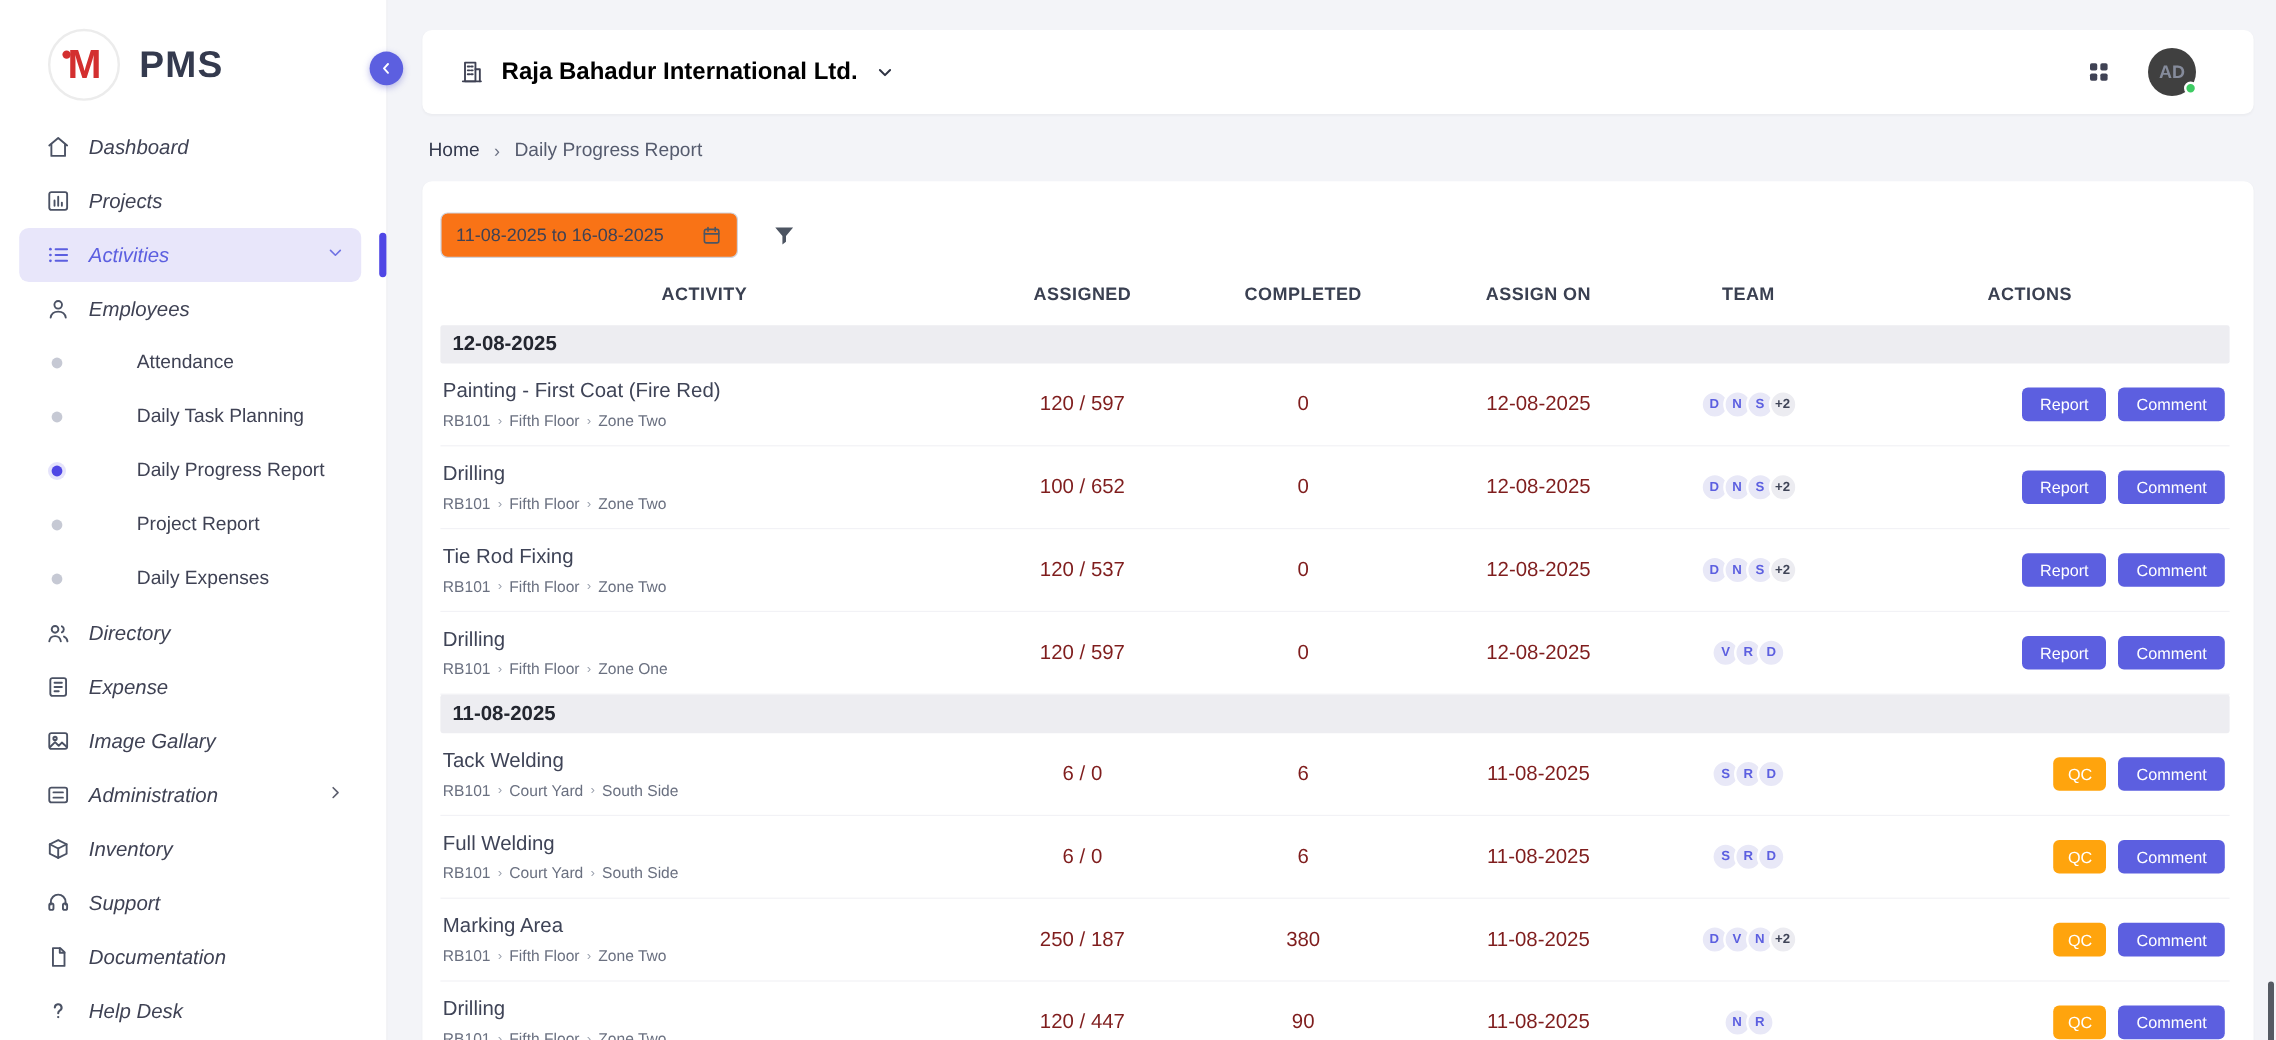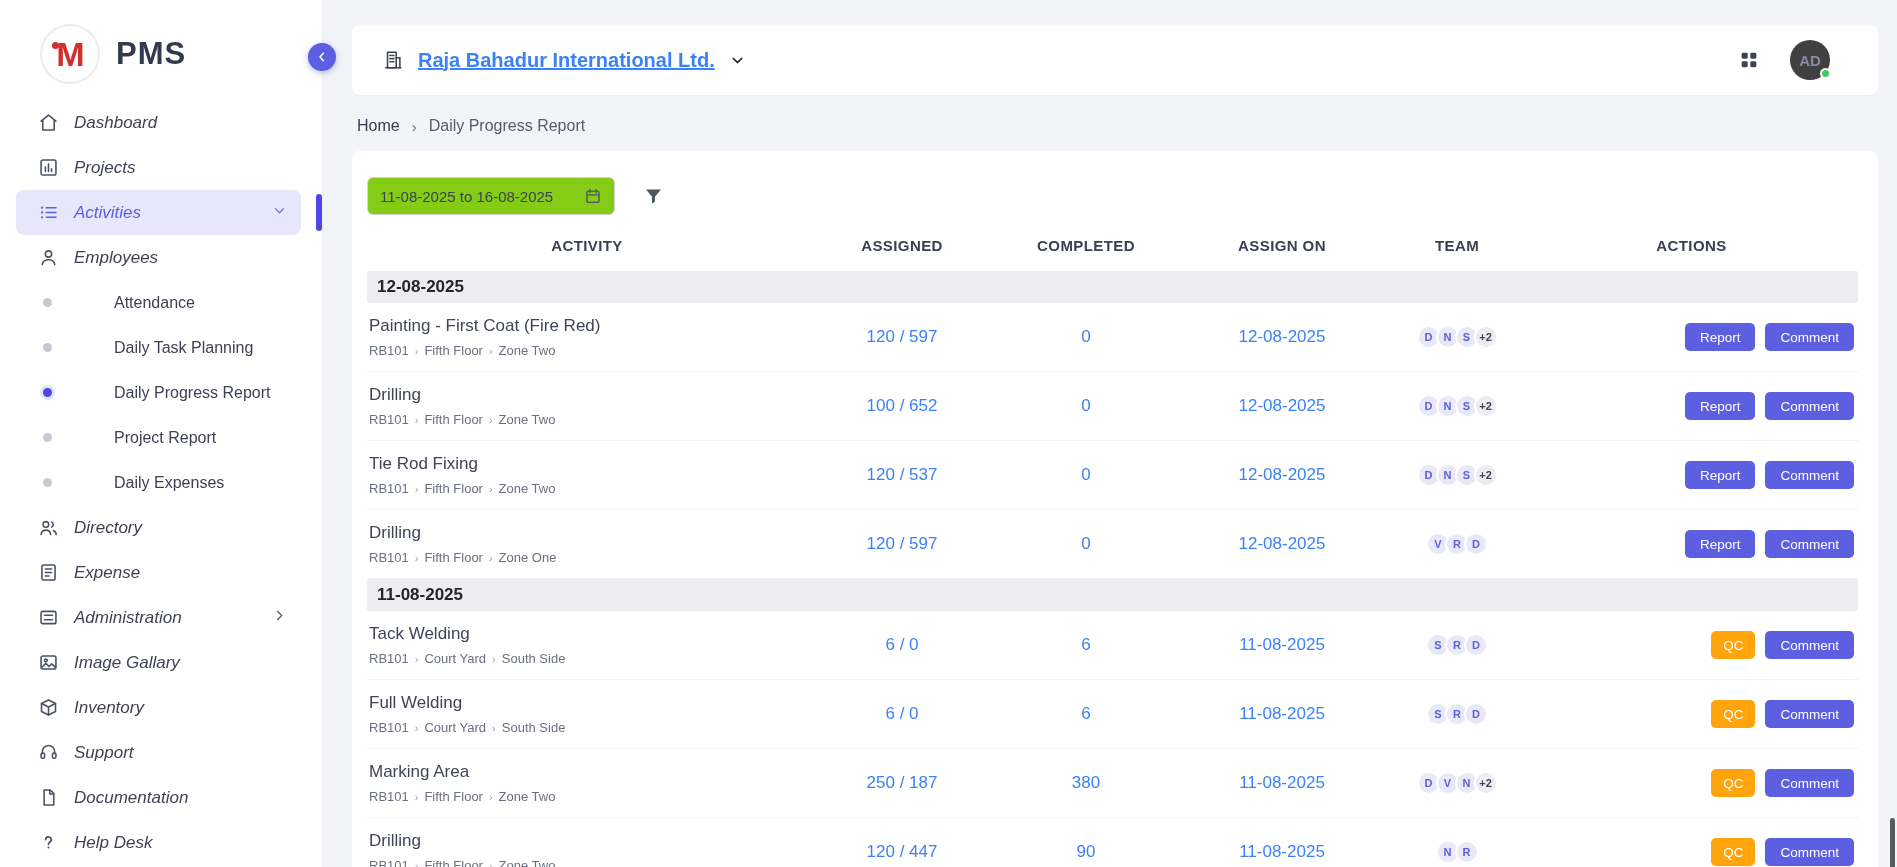--- a/index.html
+++ b/index.html
@@ -62,21 +62,21 @@
   }
 
   
   .main { margin-left:323px; padding:25px 19px 0 29px; }
   .topbar {
     background:#fff; border-radius:8px; height:70px;
     display:flex; align-items:center; justify-content:space-between;
     padding:0 48px 0 30px; box-shadow:0 1px 2px rgba(20,20,40,.03);
   }
   .company { display:flex; align-items:center; gap:14px; cursor:pointer; }
-  .company-name { font-size:20px; font-weight:700; color:#3b82f6;text-decoration:underline; }
+  .company-name { font-size:20px; font-weight:700; color:#000000; }
   .topbar-right { display:flex; align-items:center; gap:30px; }
   .grid-btn { cursor:pointer; }
   .avatar {
     position:relative; width:40px; height:40px; border-radius:50%;
     background:#404040; color:#858b9b; font-weight:700; font-size:15px;
     display:flex; align-items:center; justify-content:center; cursor:pointer;
   }
   .status-dot {
     position:absolute; right:-1px; bottom:1px; width:11px; height:11px; border-radius:50%;
     background:var(--status-green,#3ecb63); border:2px solid #fff;
@@ -89,41 +89,41 @@
 
   .card {
     background:#fff; border-radius:8px; margin-top:4px; height:760px;
     padding:14px 20px 0 15px; box-shadow:0 1px 2px rgba(20,20,40,.03);
     overflow:hidden;
   }
   .filter-row { display:flex; align-items:center; gap:28px; margin:12px 0 4px 0; }
   .date-input {
     width:248px; height:38px; border:1px solid #cfd3dd; border-radius:6px;
     display:flex; align-items:center; justify-content:space-between; padding:0 12px;
-    cursor:pointer; background:#84cc16;
+    cursor:pointer; background:#f97316;
   }
   .date-text { font-size:15px; color:#3f4254; }
   .filter-btn { cursor:pointer; }
 
   .thead {
     display:grid; grid-template-columns:440px 190px 178px 214px 136px 1fr;
     align-items:center; height:52px;
   }
   .th { text-align:center; font-size:15px; font-weight:600; letter-spacing:.4px; color:#3a4051; }
 
   .group-row {
     height:32px; background:var(--group-row-bg,#ededf1); border-radius:2px;
     display:flex; align-items:center; padding-left:10px;
     font-size:17px; font-weight:700; color:#23262f;
   }
   .data-row {
     display:grid; grid-template-columns:440px 190px 178px 214px 136px 1fr;
     align-items:center; min-height:69px; border-bottom:1px solid #f2f2f6;
   }
-  .cell.center { text-align:center; font-size:17px; color:#3b82f6; }
+  .cell.center { text-align:center; font-size:17px; color:#7f1d1d; }
   .cell-activity { padding:8px 0 8px 2px; }
   .act-title { font-size:17px; color:#3f4457; }
   .act-path { margin-top:7px; font-size:13px; color:#6a7080; display:flex; align-items:center; }
   .path-sep { margin:0 6px; color:#9aa0ad; font-size:11px; }
   .team-cell { display:flex; align-items:center; justify-content:center; }
   .chip {
     width:24px; height:24px; border-radius:50%; background:var(--chip-bg,#e8e8f7);
     color:var(--accent,#5c5fe0); font-size:11px; font-weight:700;
     display:inline-flex; align-items:center; justify-content:center;
     border:2px solid #fff; cursor:pointer;
@@ -233,38 +233,38 @@
           <svg viewBox="0 0 24 24" width="21" height="21" fill="none" stroke="currentColor" stroke-width="1.8" stroke-linecap="round" stroke-linejoin="round">
             <rect x="4.5" y="3.5" width="15" height="17" rx="2"></rect>
             <path d="M8.5 8h7M8.5 12h7M8.5 16h4"></path>
           </svg>
         </span>
         <span class="side-label">Expense</span>
       </div>
       <div class="side-item">
         <span class="icon side-icon">
           <svg viewBox="0 0 24 24" width="21" height="21" fill="none" stroke="currentColor" stroke-width="1.8" stroke-linecap="round" stroke-linejoin="round">
+            <rect x="3.5" y="4.5" width="17" height="15" rx="2"></rect>
+            <circle cx="9" cy="9.5" r="1.6"></circle>
+            <path d="M4.5 17.5 9 13l3.5 3.5 3-3 4.5 4"></path>
+          </svg>
+        </span>
+        <span class="side-label">Image Gallary</span>
+      </div>
+      <div class="side-item">
+        <span class="icon side-icon">
+          <svg viewBox="0 0 24 24" width="21" height="21" fill="none" stroke="currentColor" stroke-width="1.8" stroke-linecap="round" stroke-linejoin="round">
             <rect x="3.5" y="5" width="17" height="14" rx="2"></rect>
             <path d="M7.5 9.5h9M7.5 14.5h9"></path>
           </svg>
         </span>
         <span class="side-label">Administration</span>
         <span class="side-chevron chev-right"><svg viewBox="0 0 24 24" width="15" height="15" fill="none" stroke="currentColor" stroke-width="2.2" stroke-linecap="round" stroke-linejoin="round">
             <path d="M9 5.5l6.5 6.5L9 18.5"></path>
           </svg></span>
-      </div>
-      <div class="side-item">
-        <span class="icon side-icon">
-          <svg viewBox="0 0 24 24" width="21" height="21" fill="none" stroke="currentColor" stroke-width="1.8" stroke-linecap="round" stroke-linejoin="round">
-            <rect x="3.5" y="4.5" width="17" height="15" rx="2"></rect>
-            <circle cx="9" cy="9.5" r="1.6"></circle>
-            <path d="M4.5 17.5 9 13l3.5 3.5 3-3 4.5 4"></path>
-          </svg>
-        </span>
-        <span class="side-label">Image Gallary</span>
       </div>
       <div class="side-item">
         <span class="icon side-icon">
           <svg viewBox="0 0 24 24" width="21" height="21" fill="none" stroke="currentColor" stroke-width="1.8" stroke-linecap="round" stroke-linejoin="round">
             <path d="M4 7.5 12 3.5l8 4v9l-8 4-8-4z"></path>
             <path d="M4 7.5l8 4 8-4M12 11.5v9"></path>
           </svg>
         </span>
         <span class="side-label">Inventory</span>
       </div>

